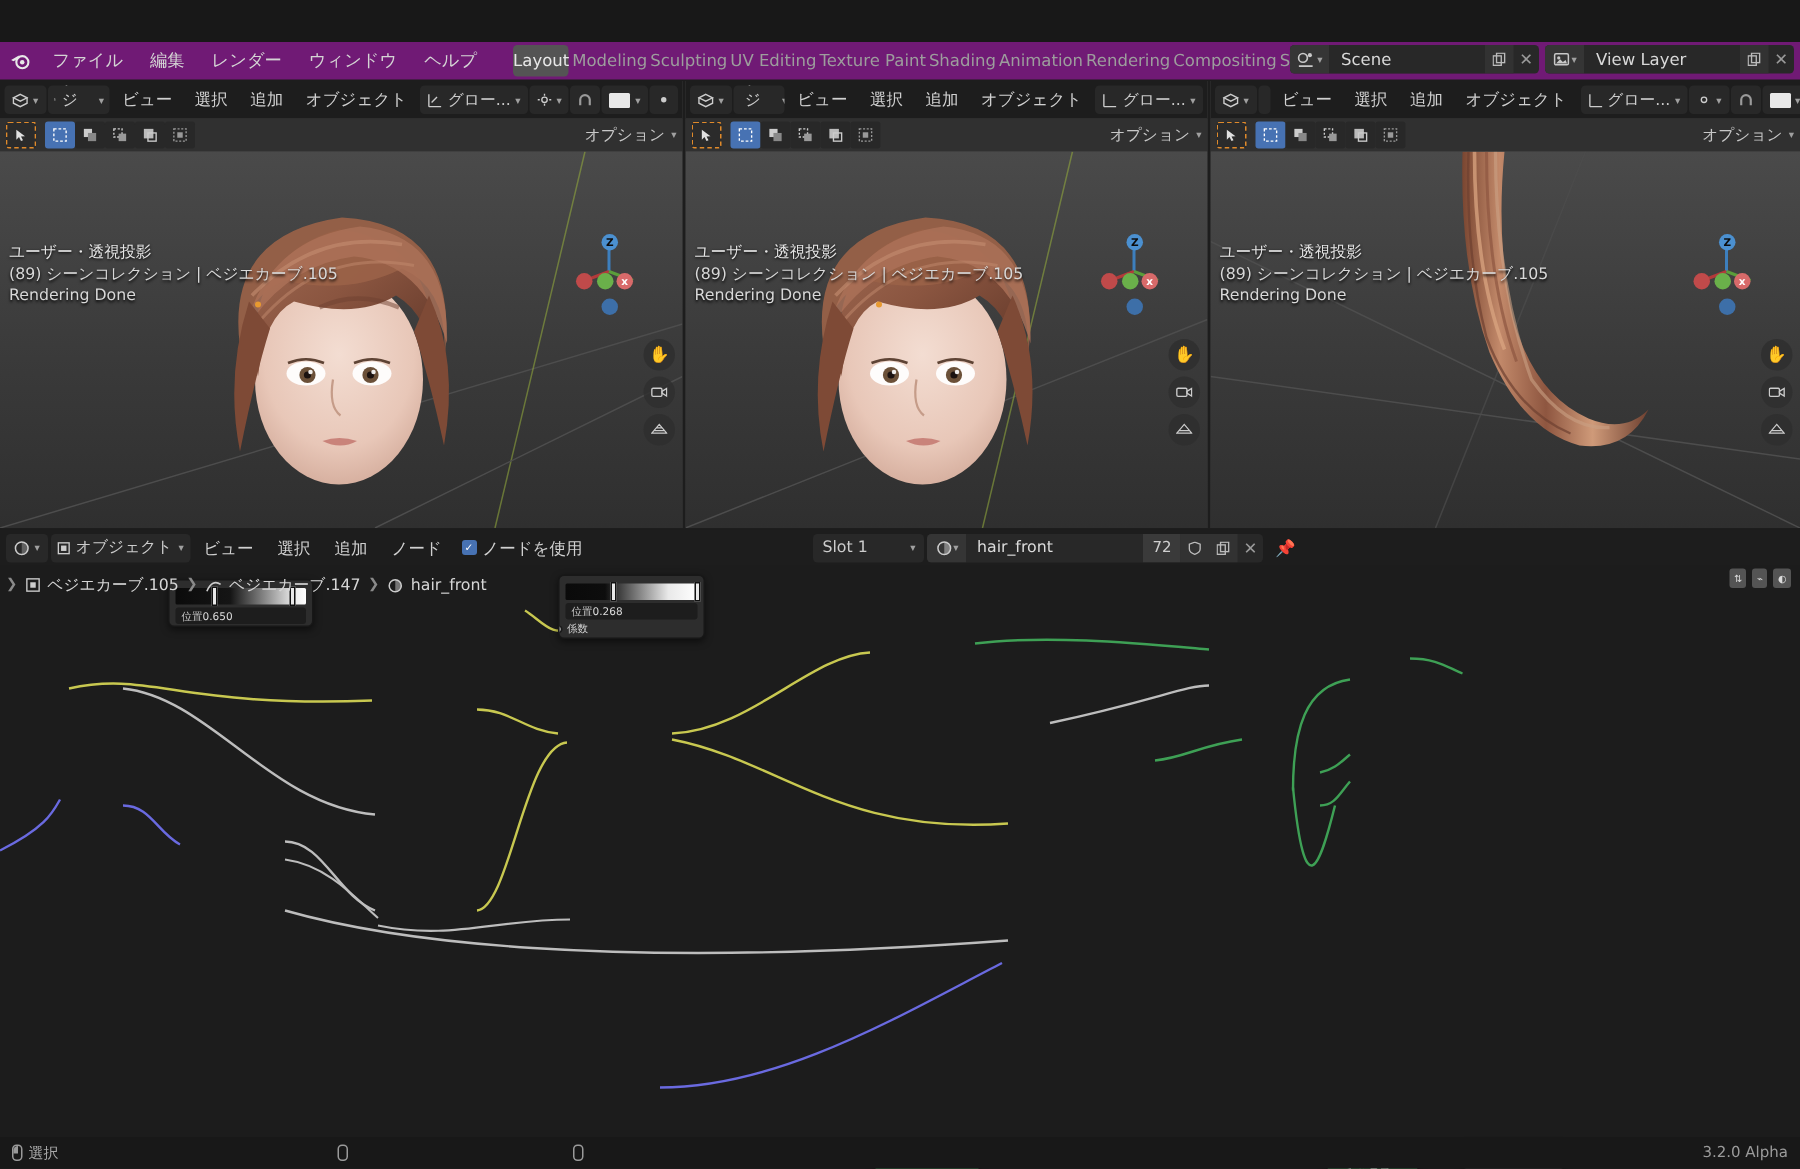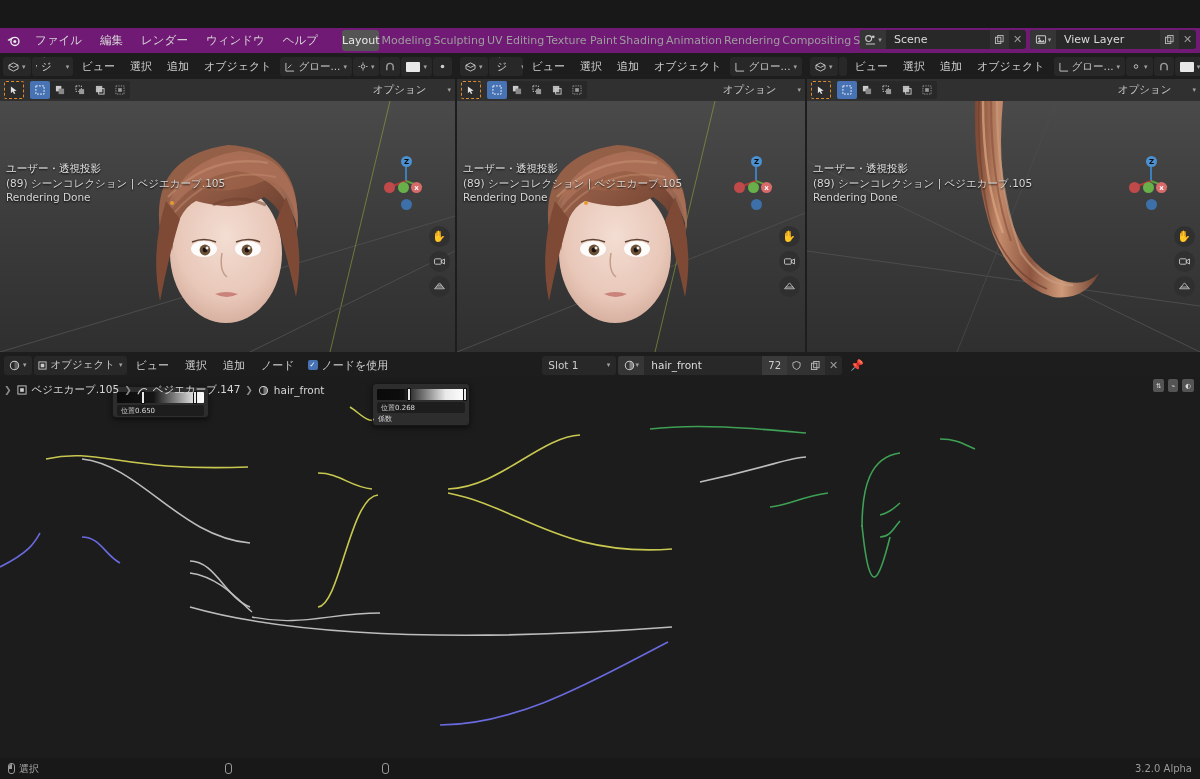--- a/index.html
+++ b/index.html
@@ -42,21 +42,21 @@
     padding:0 5px; gap:3px; color:#cacaca; font-size:10.5px; white-space:nowrap; }
   .hdr-menu { font-size:11px; color:#d0d0d0; padding:0 7px; line-height:25px; white-space:nowrap; }
   .mode-box { height:19px; background:#282828; border-radius:3px; display:flex; align-items:center;
     padding:0 4px; gap:4px; color:#ccc; font-size:10.5px; max-width:104px; overflow:hidden; }
   .chev { font-size:7px; color:#a0a0a0; }
 
   .tool-btn { width:20px; height:18px; border-radius:2px; background:#282828; display:flex;
     align-items:center; justify-content:center; }
   .tool-btn.sel { background:#4772b3; }
   .tool-btn.active-orange { background:#2b2b2b; border:1px dashed #e08a2b; }
-  .opt-btn { margin-left:auto; font-size:10.5px; color:#c8c8c8; display:flex; align-items:center; gap:21px; }
+  .opt-btn { margin-left:auto; font-size:10.5px; color:#c8c8c8; display:flex; align-items:center; gap:4px; }
 
   .vp-overlay { position:absolute; left:6px; top:60px; font-size:10.5px; color:#e6e6e6;
     line-height:14.5px; text-shadow:0 1px 2px #000; pointer-events:none; }
   .vp-overlay .dim { color:#d8d8d8; }
 
   
   .gizmo { position:absolute; right:22px; top:53px; width:54px; height:54px; }
   .gz-ball { position:absolute; width:11px; height:11px; border-radius:50%; font-size:7px;
     color:#0c0c0c; display:flex; align-items:center; justify-content:center; font-weight:bold; }
   .vp-rt-btns { position:absolute; right:5px; top:125px; display:flex; flex-direction:column; gap:4px; }

